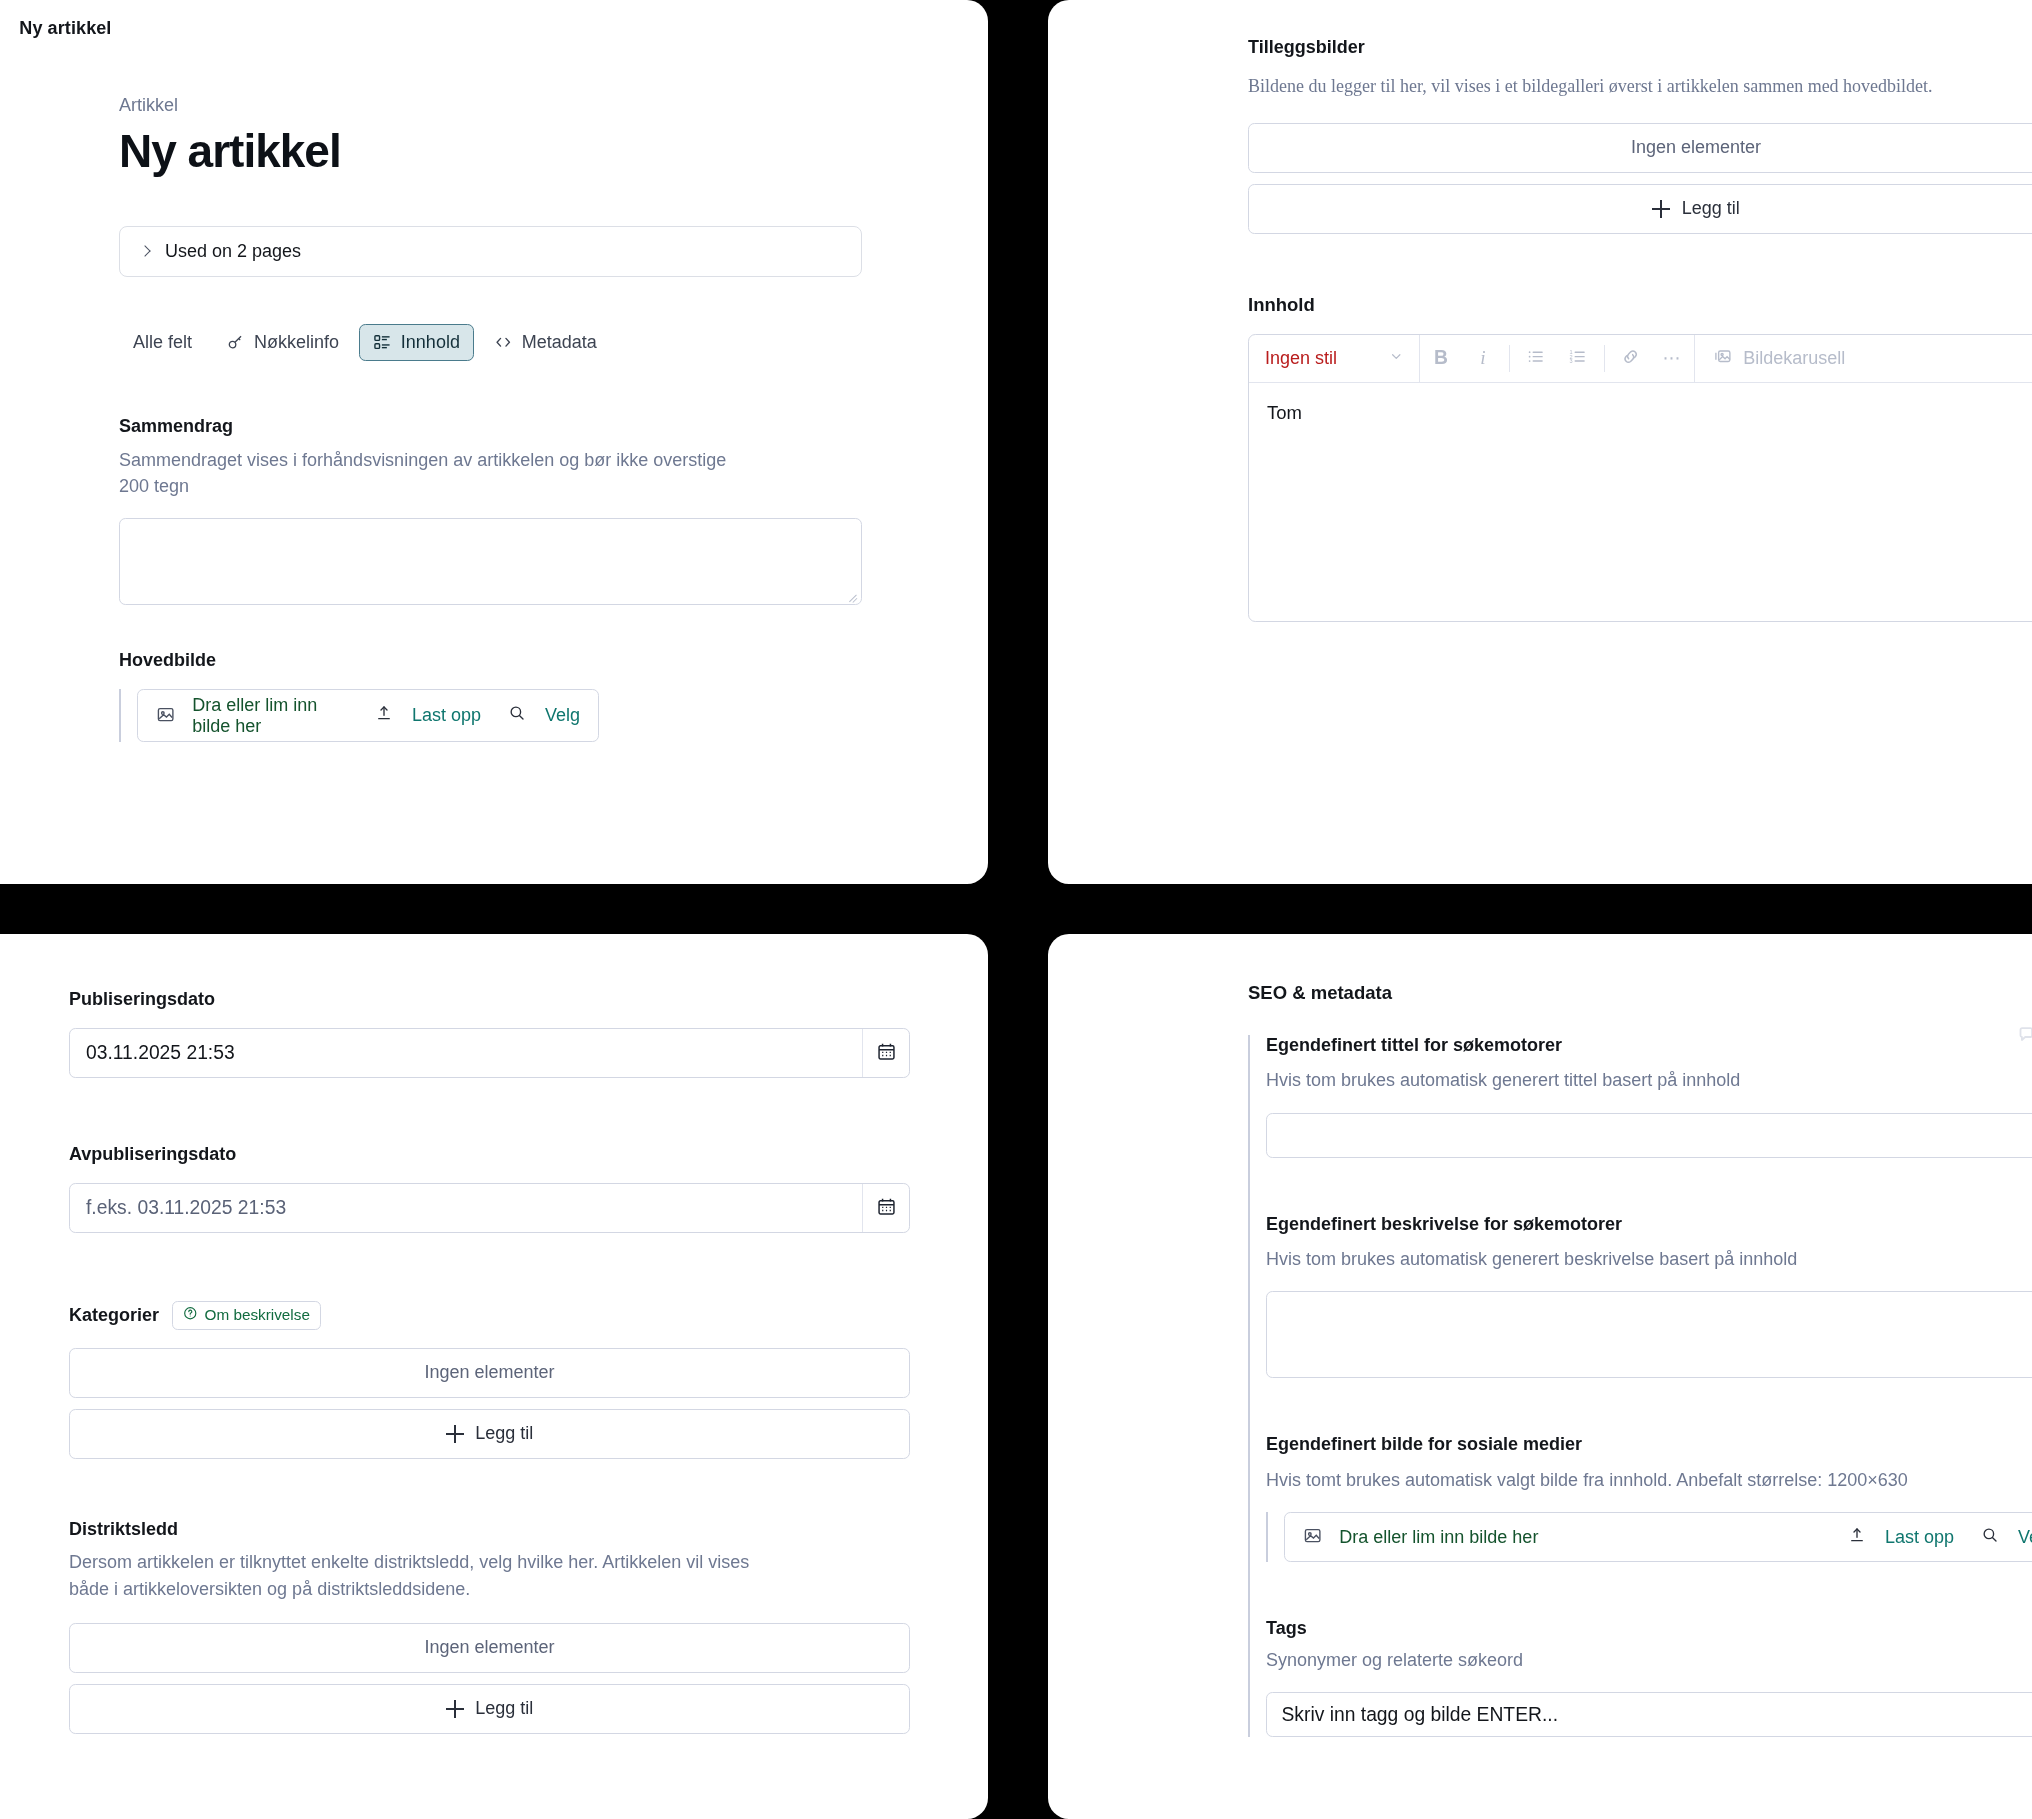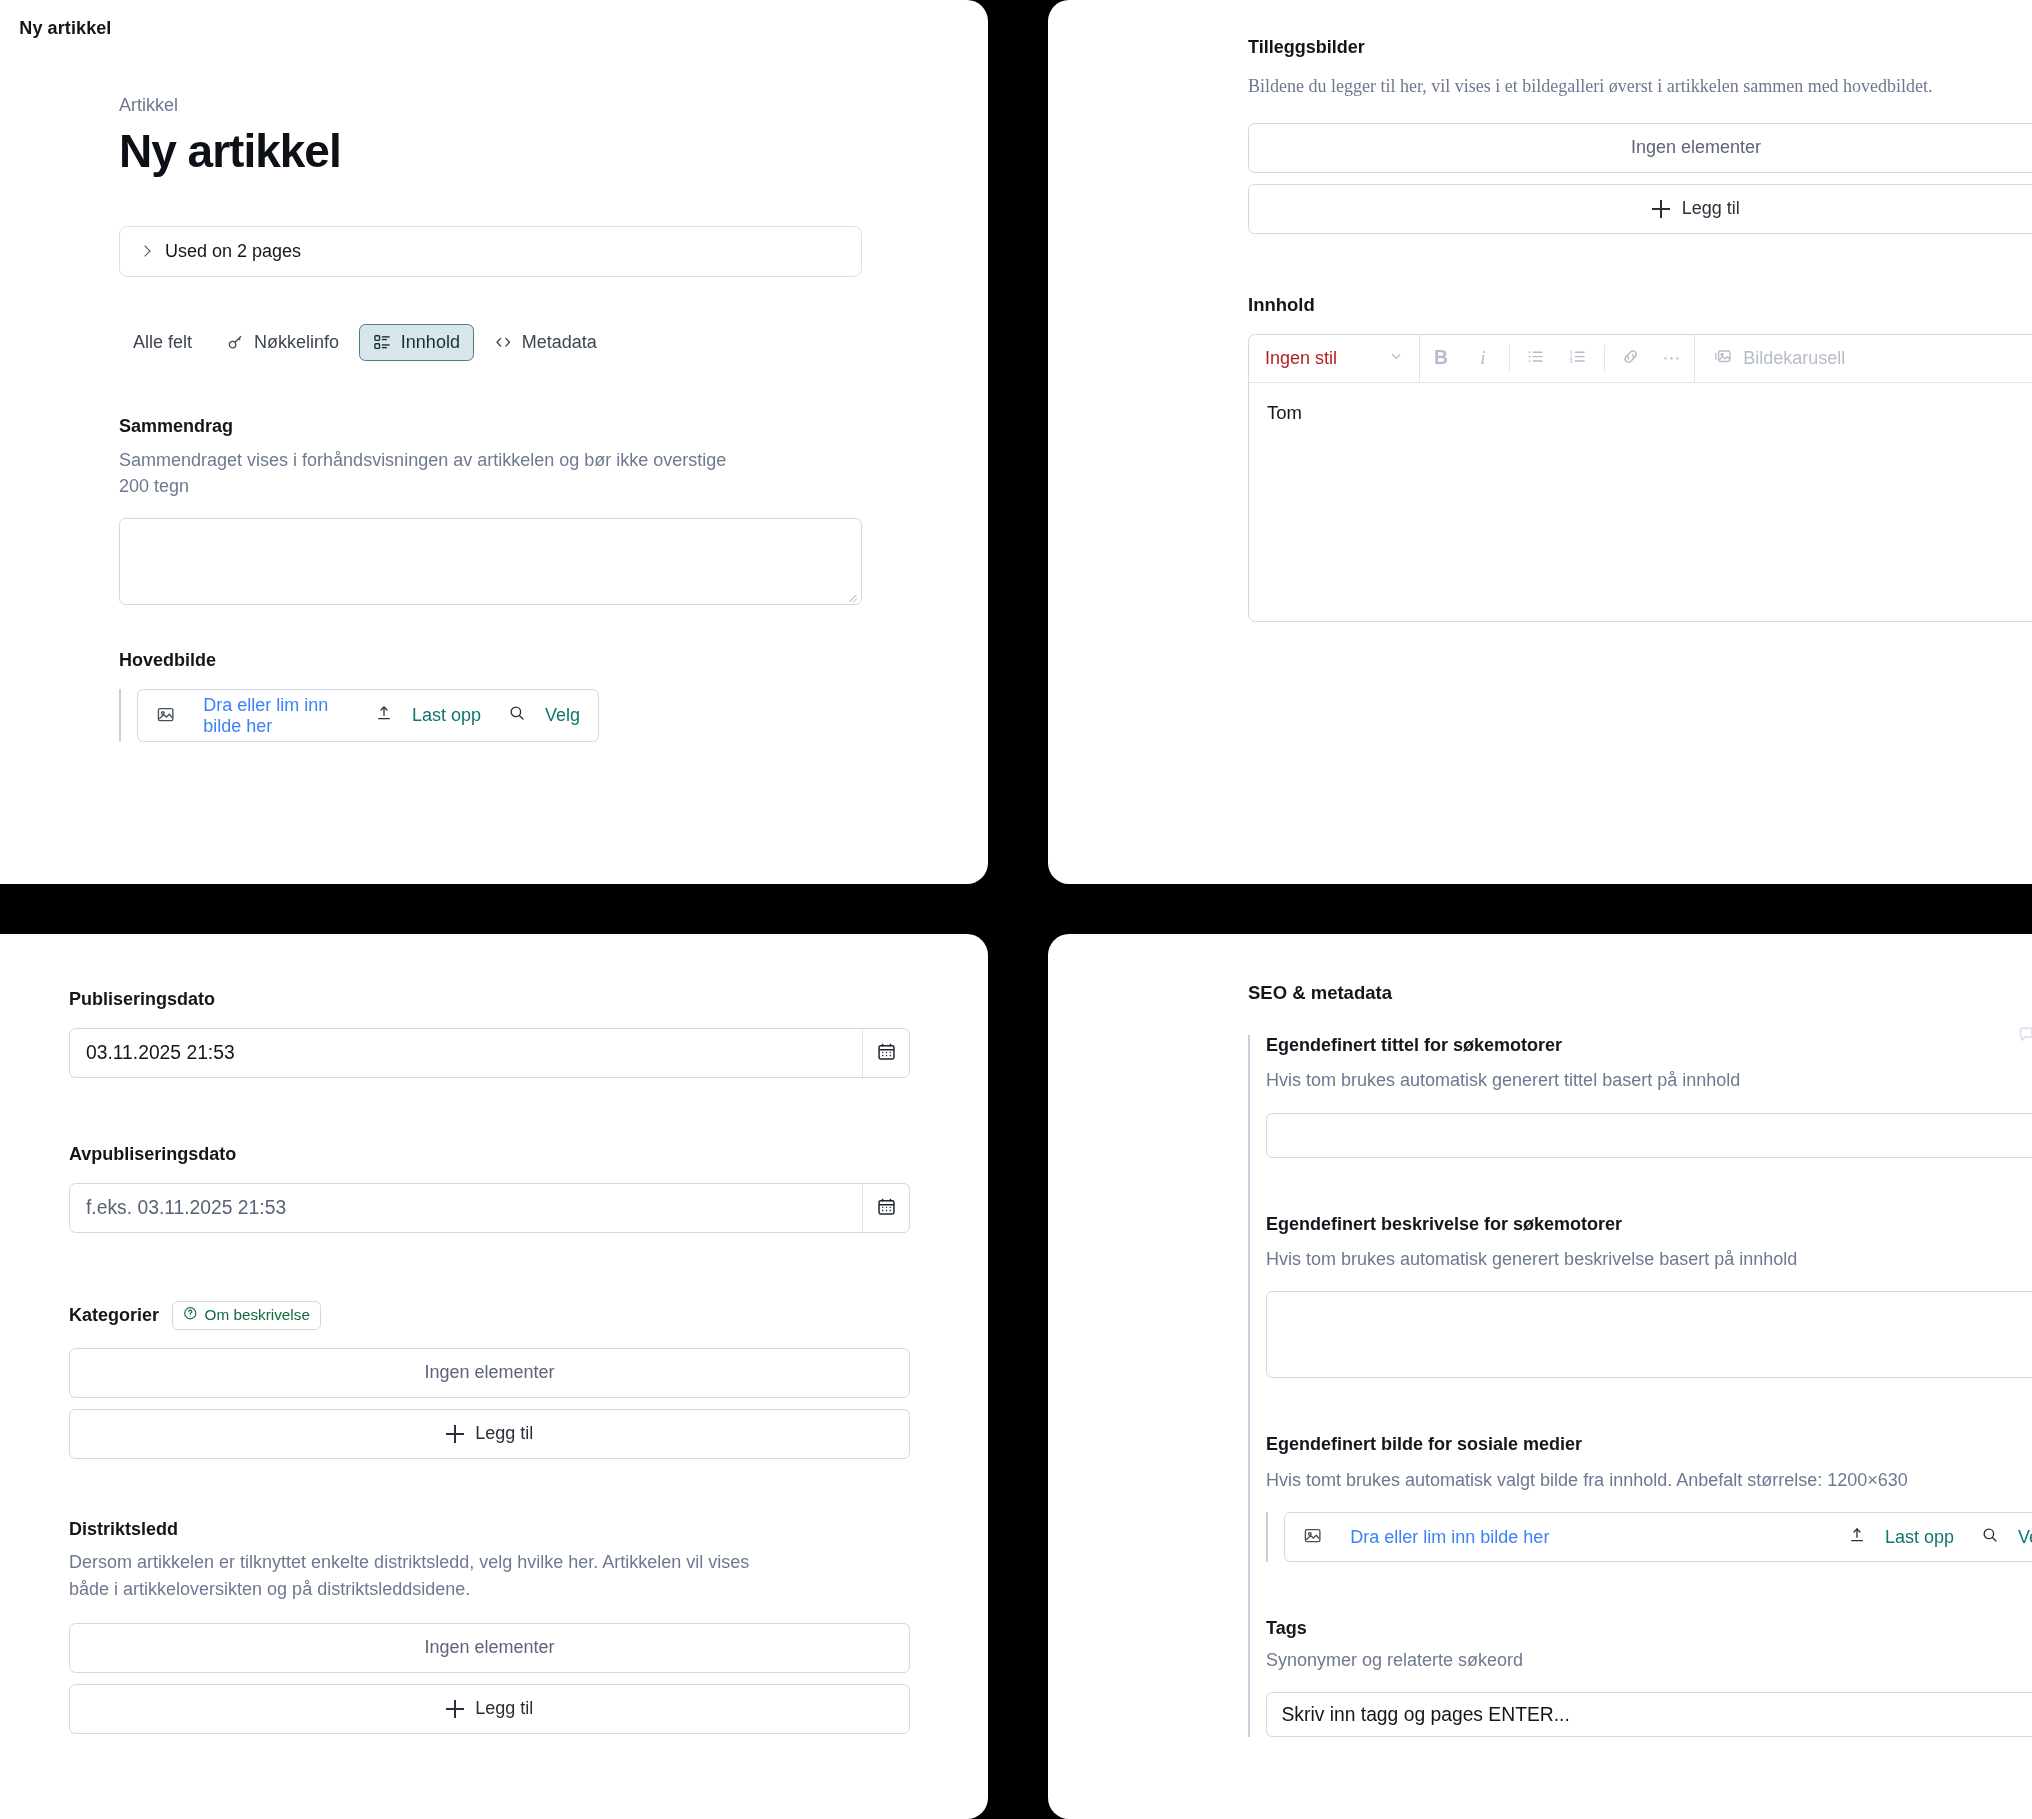--- a/index.html
+++ b/index.html
@@ -89,21 +89,21 @@
   .resize-grip::after  { width:5.6px;  top:9px; right:0; }
 
   .accented { position:relative; padding-left: 18px; }
   .accented::before {
     content:""; position:absolute; left:0; top:0; bottom:0; width:2px; background:#c9cedd;
   }
   .upload-row {
     height: 53px; display:flex; align-items:center; padding: 0 18px 0 18px;
     border:1.2px solid #d3d7e3; border-radius:6.4px; background:#fff;
   }
-  .upload-hint { font-size:18px; color:#3b82f6; margin-left:28px; flex:1; }
+  .upload-hint { font-size:18px; color:#14532d; margin-left:17px; flex:1; }
   .upload-action { display:flex; align-items:center; gap:19px; font-size:18px; color:#0f766e; margin-left:27px; }
 
   
   .tr-body { position:absolute; left:200px; top:37px; width:758px; }
   .tr-desc { margin-top: 14.5px; width: 725px; font-family: Liberation Serif, serif; }
   .tr-btn-1 { margin-top: 24px; width: 896px; }
   .tr-btn-2 { margin-top: 11.3px; width: 896px; }
   .innhold-wrap { margin-top: 60px; }
 
   
@@ -487,21 +487,21 @@
                 <span>Velg</span>
               </span>
             </div>
           </div>
         </div>
 
         <div style="margin-top:56px">
           <div class="field-label">Tags</div>
           <div class="field-desc" style="margin-top:8px">Synonymer og relaterte søkeord</div>
           <div class="tag-input">
-            <span>Skriv inn tagg og pages ENTER...</span>
+            <span>Skriv inn tagg og bilde ENTER...</span>
           </div>
         </div>
 
       </div>
     </div>
   </div>
 
 </div>
 
 

